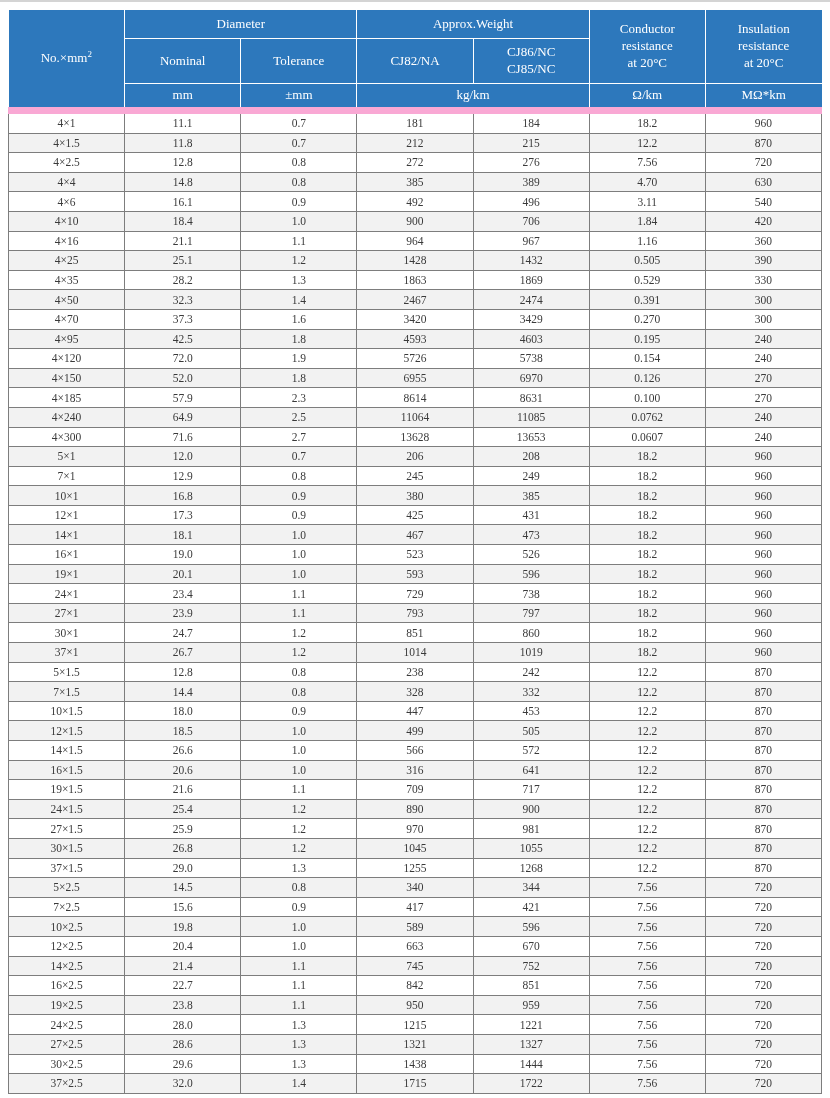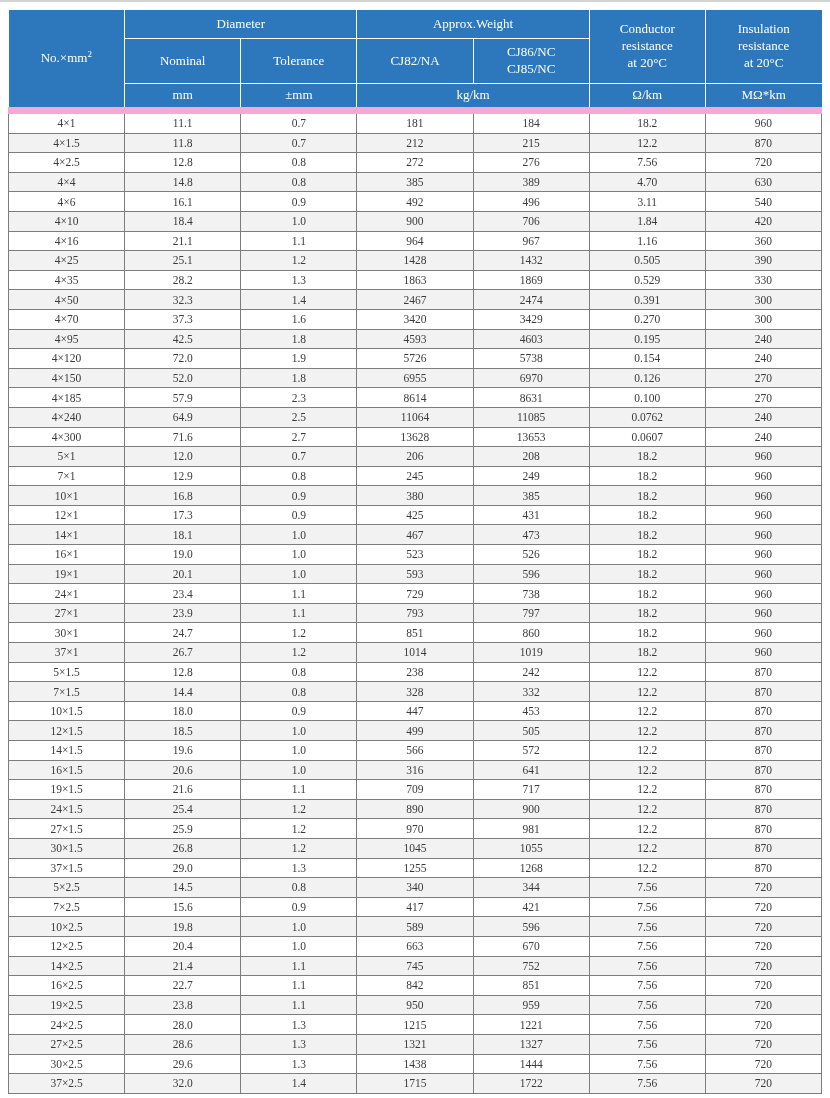--- a/index.html
+++ b/index.html
@@ -392,21 +392,21 @@
           <td>12×1.5</td>
           <td>18.5</td>
           <td>1.0</td>
           <td>499</td>
           <td>505</td>
           <td>12.2</td>
           <td>870</td>
         </tr>
         <tr>
           <td>14×1.5</td>
-          <td>19.6</td>
+          <td>26.6</td>
           <td>1.0</td>
           <td>566</td>
           <td>572</td>
           <td>12.2</td>
           <td>870</td>
         </tr>
         <tr>
           <td>16×1.5</td>
           <td>20.6</td>
           <td>1.0</td>

